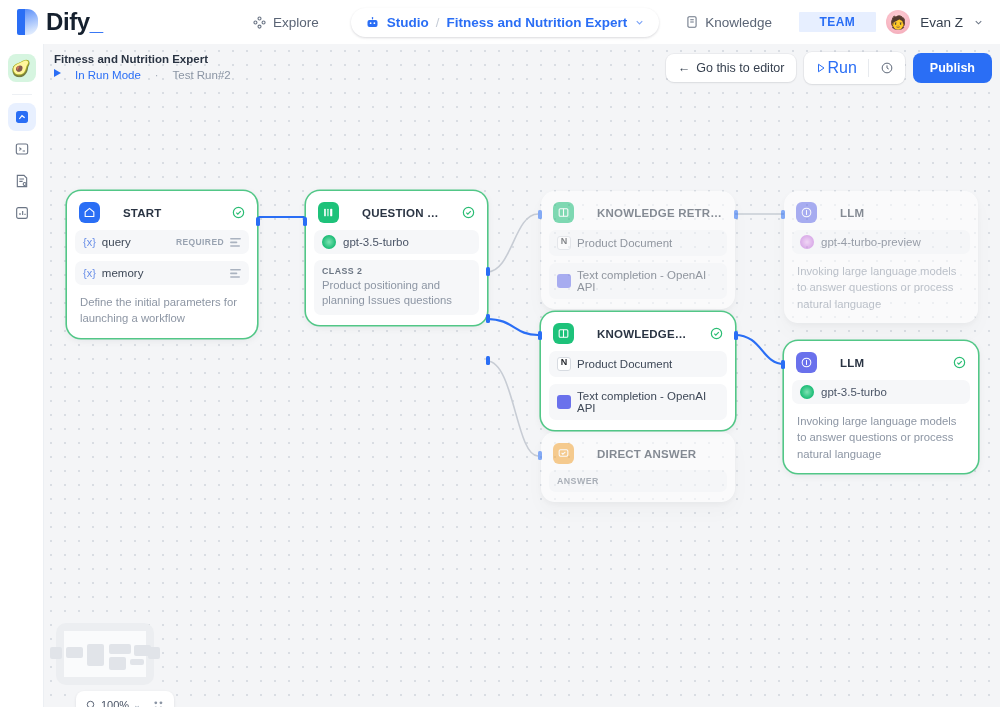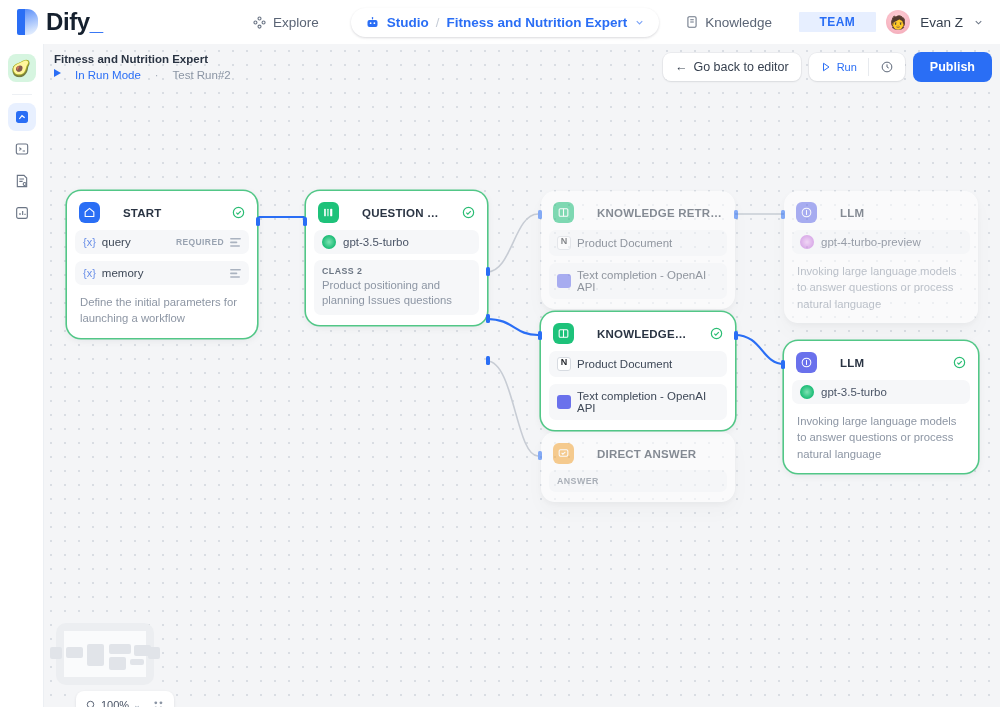--- a/index.html
+++ b/index.html
@@ -113,22 +113,22 @@
     font-size: 12.5px; color: #36404f; font-weight: 500; cursor: pointer;
     box-shadow: 0 1px 2px rgba(16,24,40,.08), 0 0 0 1px rgba(16,24,40,.04);
     display: flex; align-items: center; gap: 6px;
   }
   .run-group {
     background: #fff; border-radius: 8px; display: flex; align-items: center;
     box-shadow: 0 1px 2px rgba(16,24,40,.08), 0 0 0 1px rgba(16,24,40,.04);
     overflow: hidden;
   }
   .run-group .seg {
-    padding: 7px 11px; font-size: 11px; color: #2a6ef5; font-weight: 500;
-    display: flex; align-items: center; gap: 5px; cursor: pointer; justify-content: flex-end;
+    padding: 7px 11px; font-size: 16px; color: #2a6ef5; font-weight: 500;
+    display: flex; align-items: center; cursor: pointer; justify-content: flex-end;
   }
   .run-group .vline { width: 1px; height: 18px; background: #e7eaee; }
   .btn-publish {
     background: #2a6ef5; color: #fff; border-radius: 8px;
     padding: 8px 17px; font-size: 12.5px; font-weight: bold; cursor: pointer;
   }
 
   
   .node {
     position: absolute; background: #ffffff; border-radius: 14px;
@@ -324,21 +324,21 @@
         <span class="play-tri"></span>
         <span class="run-mode">In Run Mode</span>
         <span class="run-dot">·</span>
         <span class="run-name">Test Run#2</span>
       </div>
     </div>
 
     <div class="hdr-actions">
       <div class="btn-white">
         <span>←</span>
-        <span>Go back to editor</span>
+        <span>Go this to editor</span>
       </div>
       <div class="run-group">
         <div class="seg">
           <svg width="12" height="12" viewBox="0 0 24 24" fill="none" stroke="#2a6ef5" stroke-width="2">
               <path d="M7 4.5l11 7.5-11 7.5z"></path>
             </svg>
           <span>Run</span>
         </div>
         <div class="vline"></div>
         <div class="seg">

